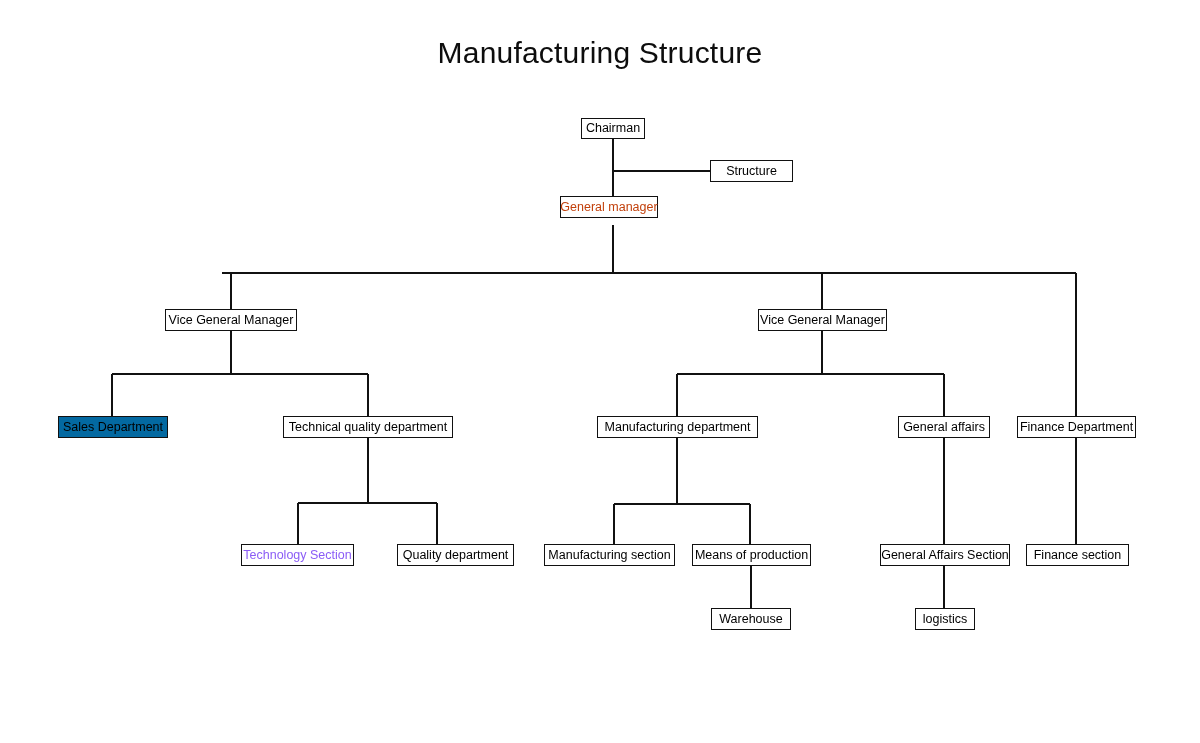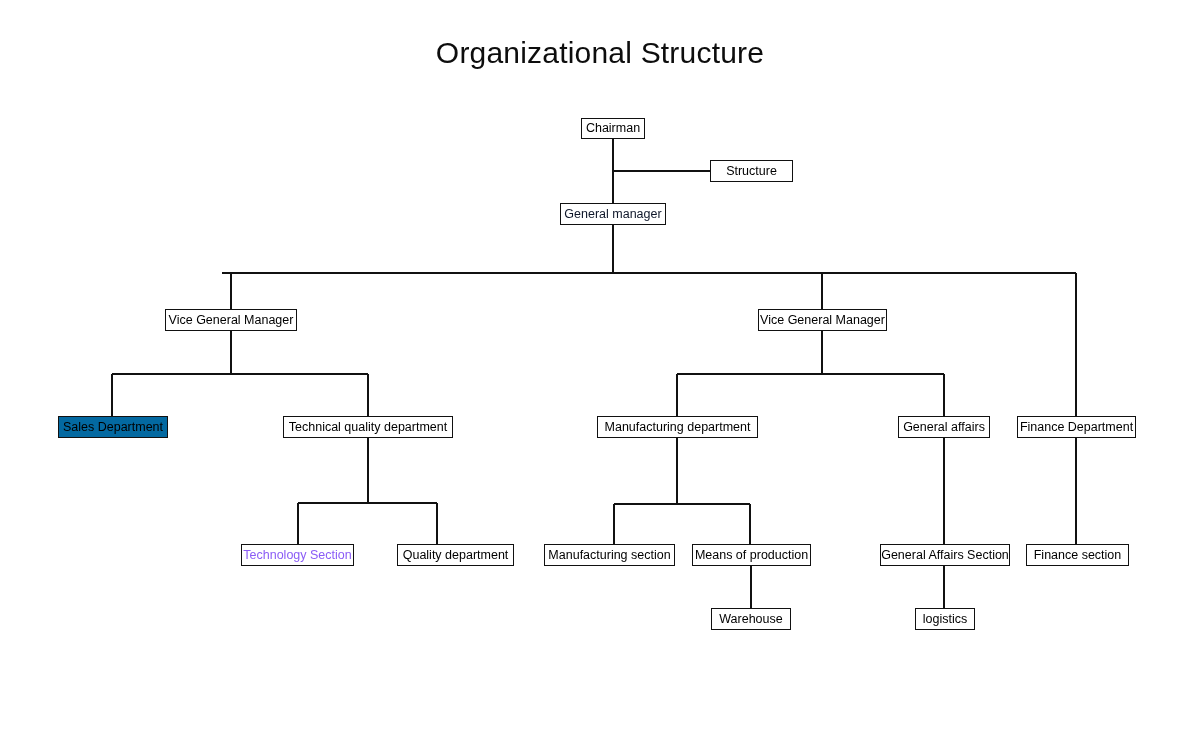--- a/index.html
+++ b/index.html
@@ -54,21 +54,21 @@
     color: #000000;
     white-space: nowrap;
     padding: 0 12px;
   }
 </style>
 </head>
 <body>
 
 <div id="canvas">
 
-  <div id="chart-title">Organizational Structure</div>
+  <div id="chart-title">Manufacturing Structure</div>
 
   <svg id="connectors" viewBox="0 0 1200 743" xmlns="http://www.w3.org/2000/svg">
       <line x1="613" y1="139" x2="613" y2="203" stroke="#111111" stroke-width="1.6" shape-rendering="crispEdges"></line>
       <line x1="613" y1="171" x2="710" y2="171" stroke="#111111" stroke-width="1.6" shape-rendering="crispEdges"></line>
       <line x1="613" y1="225" x2="613" y2="273" stroke="#111111" stroke-width="1.6" shape-rendering="crispEdges"></line>
       <line x1="222" y1="273" x2="1076" y2="273" stroke="#111111" stroke-width="1.6" shape-rendering="crispEdges"></line>
       <line x1="231" y1="273" x2="231" y2="309" stroke="#111111" stroke-width="1.6" shape-rendering="crispEdges"></line>
       <line x1="822" y1="273" x2="822" y2="309" stroke="#111111" stroke-width="1.6" shape-rendering="crispEdges"></line>
       <line x1="1076" y1="273" x2="1076" y2="416" stroke="#111111" stroke-width="1.6" shape-rendering="crispEdges"></line>
       <line x1="231" y1="331" x2="231" y2="374" stroke="#111111" stroke-width="1.6" shape-rendering="crispEdges"></line>
@@ -93,21 +93,21 @@
       <line x1="944" y1="566" x2="944" y2="608" stroke="#111111" stroke-width="1.6" shape-rendering="crispEdges"></line>
     </svg>
 
   <div id="nodes-layer">
       <div class="node" style="left: 581px; top: 118px; width: 64px; height: 21px; border-color: rgb(17, 17, 17); background: rgb(255, 255, 255); color: rgb(0, 0, 0);">
         <span>Chairman</span>
       </div>
       <div class="node" style="left: 710px; top: 160px; width: 83px; height: 22px; border-color: rgb(17, 17, 17); background: rgb(255, 255, 255); color: rgb(0, 0, 0);">
         <span>Structure</span>
       </div>
-      <div class="node" style="left: 560px; top: 203px; width: 106px; height: 22px; border-color: rgb(17, 17, 17); background: rgb(255, 255, 255); color: #0f172a;">
+      <div class="node" style="left: 560px; top: 196px; width: 98px; height: 22px; border-color: rgb(17, 17, 17); background: rgb(255, 255, 255); color: #c2410c;">
         <span>General manager</span>
       </div>
       <div class="node" style="left: 165px; top: 309px; width: 132px; height: 22px; border-color: rgb(17, 17, 17); background: rgb(255, 255, 255); color: rgb(0, 0, 0);">
         <span>Vice General Manager</span>
       </div>
       <div class="node" style="left: 758px; top: 309px; width: 129px; height: 22px; border-color: rgb(17, 17, 17); background: rgb(255, 255, 255); color: rgb(0, 0, 0);">
         <span>Vice General Manager</span>
       </div>
       <div class="node" style="left: 1017px; top: 416px; width: 119px; height: 22px; border-color: rgb(17, 17, 17); background: rgb(255, 255, 255); color: rgb(0, 0, 0);">
         <span>Finance Department</span>

